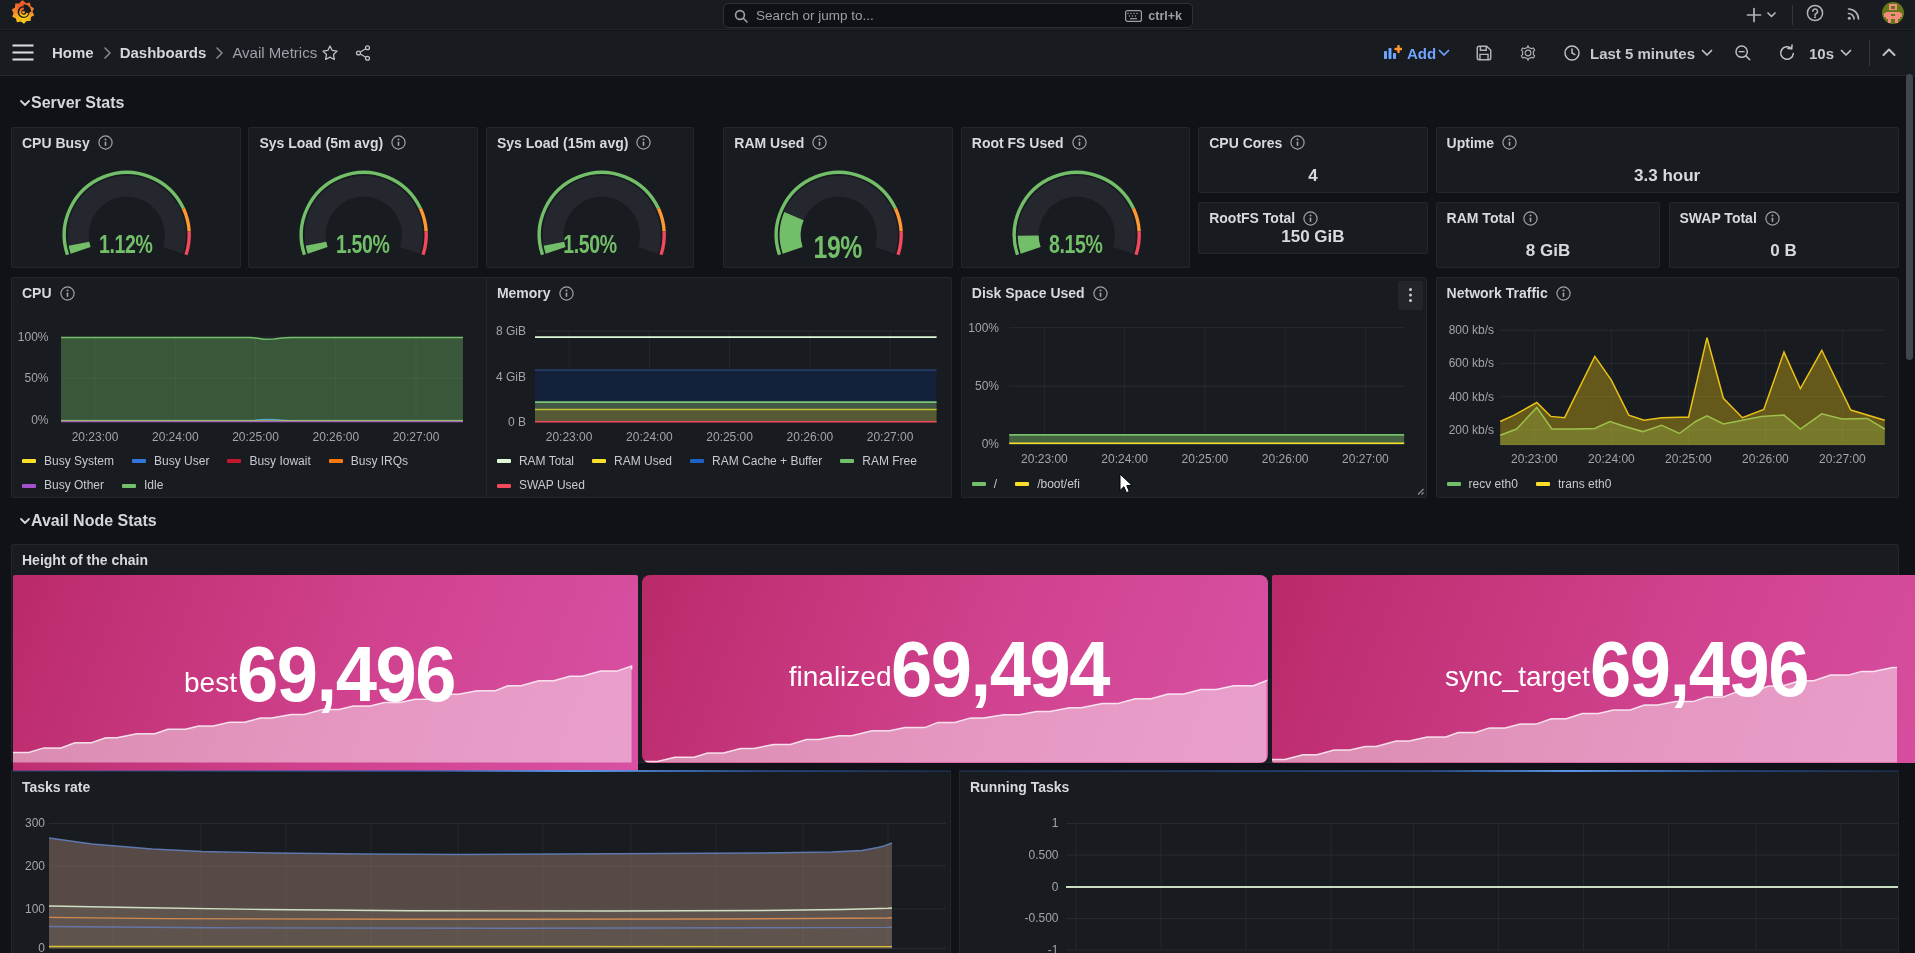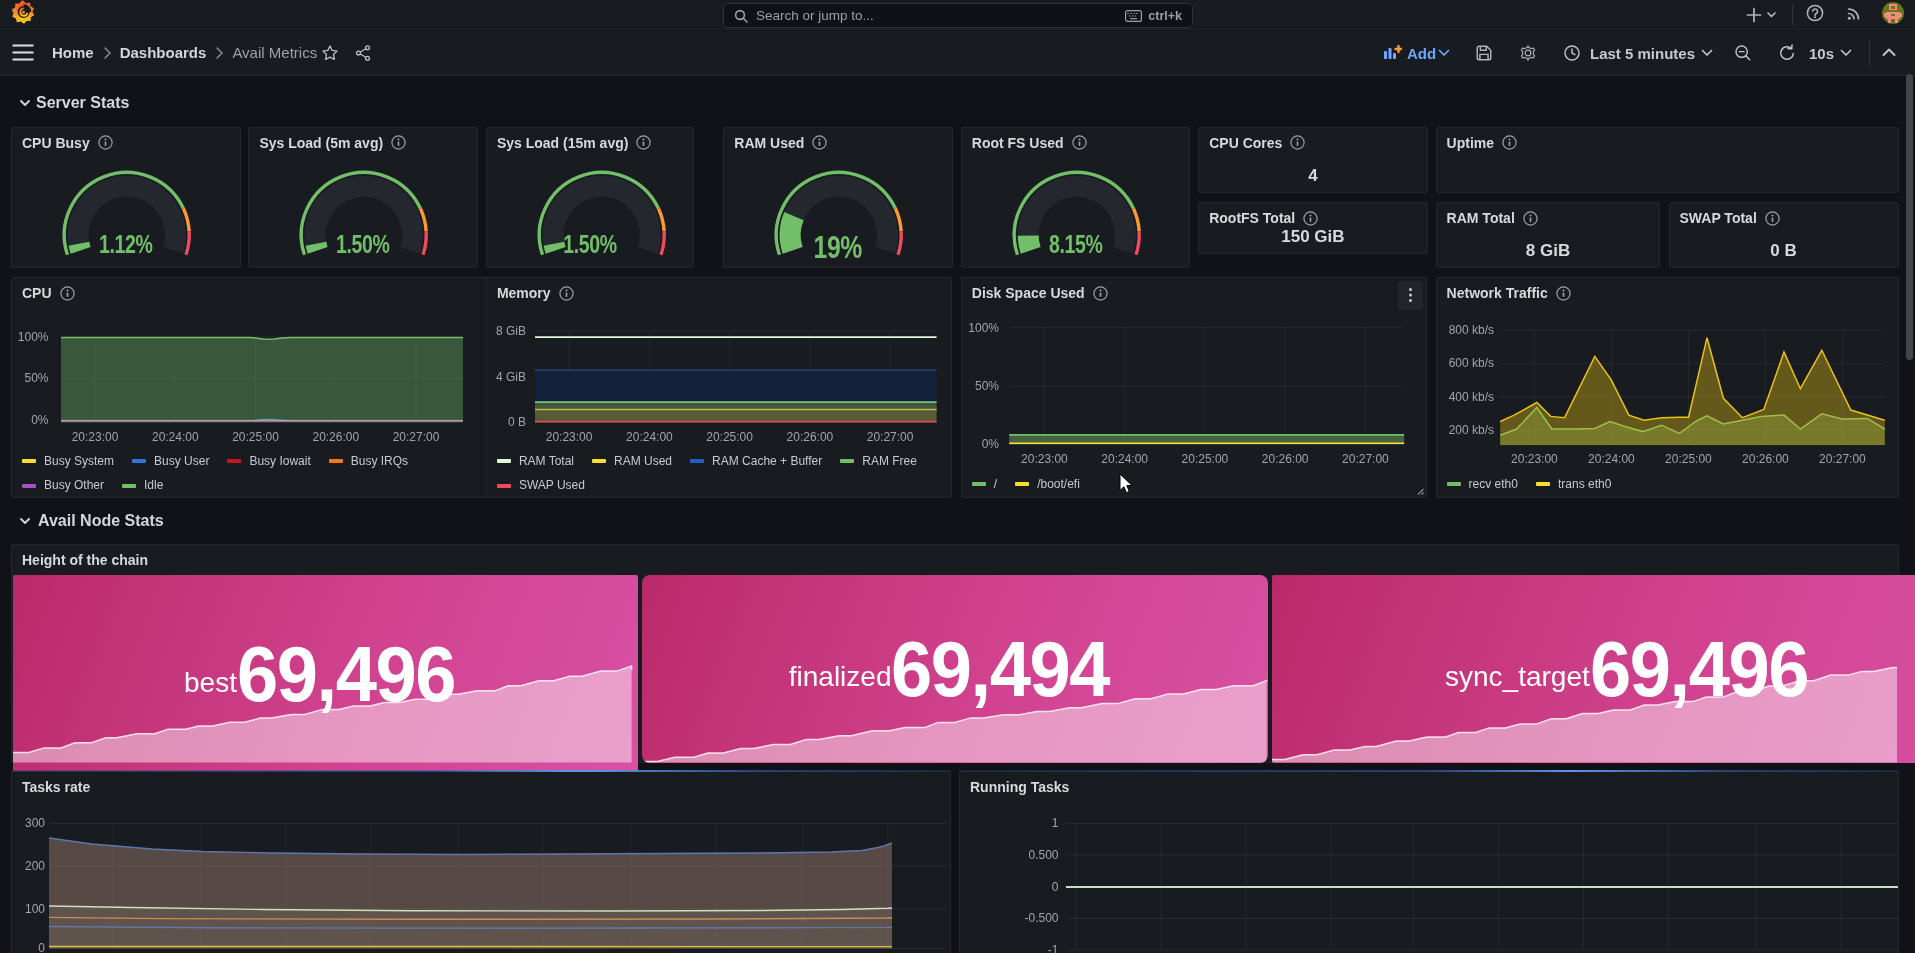--- a/index.html
+++ b/index.html
@@ -156,21 +156,21 @@
 <polyline points="15.6,1.2 15.2,5.4 11,5" fill="none" stroke="#c0c2c8" stroke-width="1.7" stroke-linejoin="round" stroke-linecap="round"></polyline>
   </svg>
 <div style="position:absolute;left:1809px;top:45px;font-size:15px;font-weight:700;color:#c7c8cd">10s</div>
 <svg style="position:absolute;left:1840px;top:49px" width="12" height="8" viewBox="0 0 12 8">
     <polyline points="1.5,1.5 6,6 10.5,1.5" fill="none" stroke="#c0c2c8" stroke-width="1.7" stroke-linecap="round" stroke-linejoin="round"></polyline>
   </svg>
 <div style="position:absolute;left:1869px;top:40px;width:1px;height:26px;background:#33353b"></div>
 <svg style="position:absolute;left:1882px;top:48px" width="14" height="9" viewBox="0 0 14 9">
     <polyline points="1.5,7 7,1.5 12.5,7" fill="none" stroke="#c0c2c8" stroke-width="2" stroke-linecap="round" stroke-linejoin="round"></polyline>
   </svg>
-<div style="position:absolute;left:19px;top:94px;display:flex;align-items:center;gap:5px">
+<div style="position:absolute;left:19px;top:94px;display:flex;align-items:center;">
 <svg width="12" height="8" viewBox="0 0 12 8">
       <polyline points="2,2 6,6 10,2" fill="none" stroke="#d5d6db" stroke-width="1.8" stroke-linecap="round" stroke-linejoin="round"></polyline>
     </svg>
 <span style="font-size:16px;font-weight:700;color:#d5d6db">Server Stats</span>
   </div>
 <div class="panel" style="left:11px;top:126.5px;width:229.5px;height:141px">
     <div class="ptitle">CPU Busy<svg width="15" height="15" viewBox="0 0 15 15" style="flex:none">
         <circle cx="7.5" cy="7.5" r="6.6" fill="none" stroke="#9fa2a8" stroke-width="1.2"></circle>
         <circle cx="7.5" cy="4.4" r="1" fill="#9fa2a8"></circle>
         <rect x="6.7" y="6.4" width="1.6" height="4.6" rx="0.8" fill="#9fa2a8"></rect>
@@ -251,20 +251,21 @@
         <rect x="6.7" y="6.4" width="1.6" height="4.6" rx="0.8" fill="#9fa2a8"></rect>
       </svg></div>
     <div style="position:absolute;left:0;bottom:6px;width:100%;text-align:center;font-size:17px;font-weight:700;color:#d8d9dd">4</div>
   </div>
 <div class="panel" style="left:1435.6px;top:126.5px;width:463px;height:66.5px">
     <div class="ptitle">Uptime<svg width="15" height="15" viewBox="0 0 15 15" style="flex:none">
         <circle cx="7.5" cy="7.5" r="6.6" fill="none" stroke="#9fa2a8" stroke-width="1.2"></circle>
         <circle cx="7.5" cy="4.4" r="1" fill="#9fa2a8"></circle>
         <rect x="6.7" y="6.4" width="1.6" height="4.6" rx="0.8" fill="#9fa2a8"></rect>
       </svg></div>
+    <div style="position:absolute;left:0;bottom:6px;width:100%;text-align:center;font-size:17px;font-weight:700;color:#d8d9dd">3.3 hour</div>
   </div>
 <div class="panel" style="left:1198.2px;top:202px;width:229.5px;height:52px">
     <div class="ptitle">RootFS Total<svg width="15" height="15" viewBox="0 0 15 15" style="flex:none">
         <circle cx="7.5" cy="7.5" r="6.6" fill="none" stroke="#9fa2a8" stroke-width="1.2"></circle>
         <circle cx="7.5" cy="4.4" r="1" fill="#9fa2a8"></circle>
         <rect x="6.7" y="6.4" width="1.6" height="4.6" rx="0.8" fill="#9fa2a8"></rect>
       </svg></div>
     <div style="position:absolute;left:0;bottom:6px;width:100%;text-align:center;font-size:17px;font-weight:700;color:#d8d9dd">150 GiB</div>
   </div>
 <div class="panel" style="left:1435.6px;top:202px;width:224.9px;height:65.5px">
@@ -462,21 +463,21 @@
       <text x="405.4" y="185.0" text-anchor="middle" font-size="12" fill="#a2a4ab">20:27:00</text>
     </svg>
     <div style="position:absolute;left:10px;top:192px;line-height:21px"><span class="li">
         <span class="sw" style="background:#73BF69"></span>
         <span>recv eth0</span>
       </span><span class="li">
         <span class="sw" style="background:#FADE2A"></span>
         <span>trans eth0</span>
       </span></div>
   </div>
-<div style="position:absolute;left:19px;top:512px;display:flex;align-items:center;gap:7px">
+<div style="position:absolute;left:19px;top:512px;display:flex;align-items:center;gap:0">
 <svg width="12" height="8" viewBox="0 0 12 8">
       <polyline points="2,2 6,6 10,2" fill="none" stroke="#d5d6db" stroke-width="1.8" stroke-linecap="round" stroke-linejoin="round"></polyline>
     </svg>
 <span style="font-size:16px;font-weight:700;color:#d5d6db">Avail Node Stats</span>
   </div>
 <div class="panel" style="left:11px;top:543.6px;width:1887.7px;height:219.4px">
     <div style="position:absolute;top:7px;left:10px;font-size:14px;font-weight:700;color:#d8d9dd">Height of the chain</div>
   </div>
 <div style="position:absolute;left:12.5px;top:575.4px;width:625.6px;height:199px;background:linear-gradient(110deg,#ba2a6a 0%,#d0418d 52%,#d851a4 100%);border-radius:2px;overflow:hidden">
     <svg width="625.6" height="187.5" viewBox="0 0 625.6 187.5" style="position:absolute;left:0;top:0">

